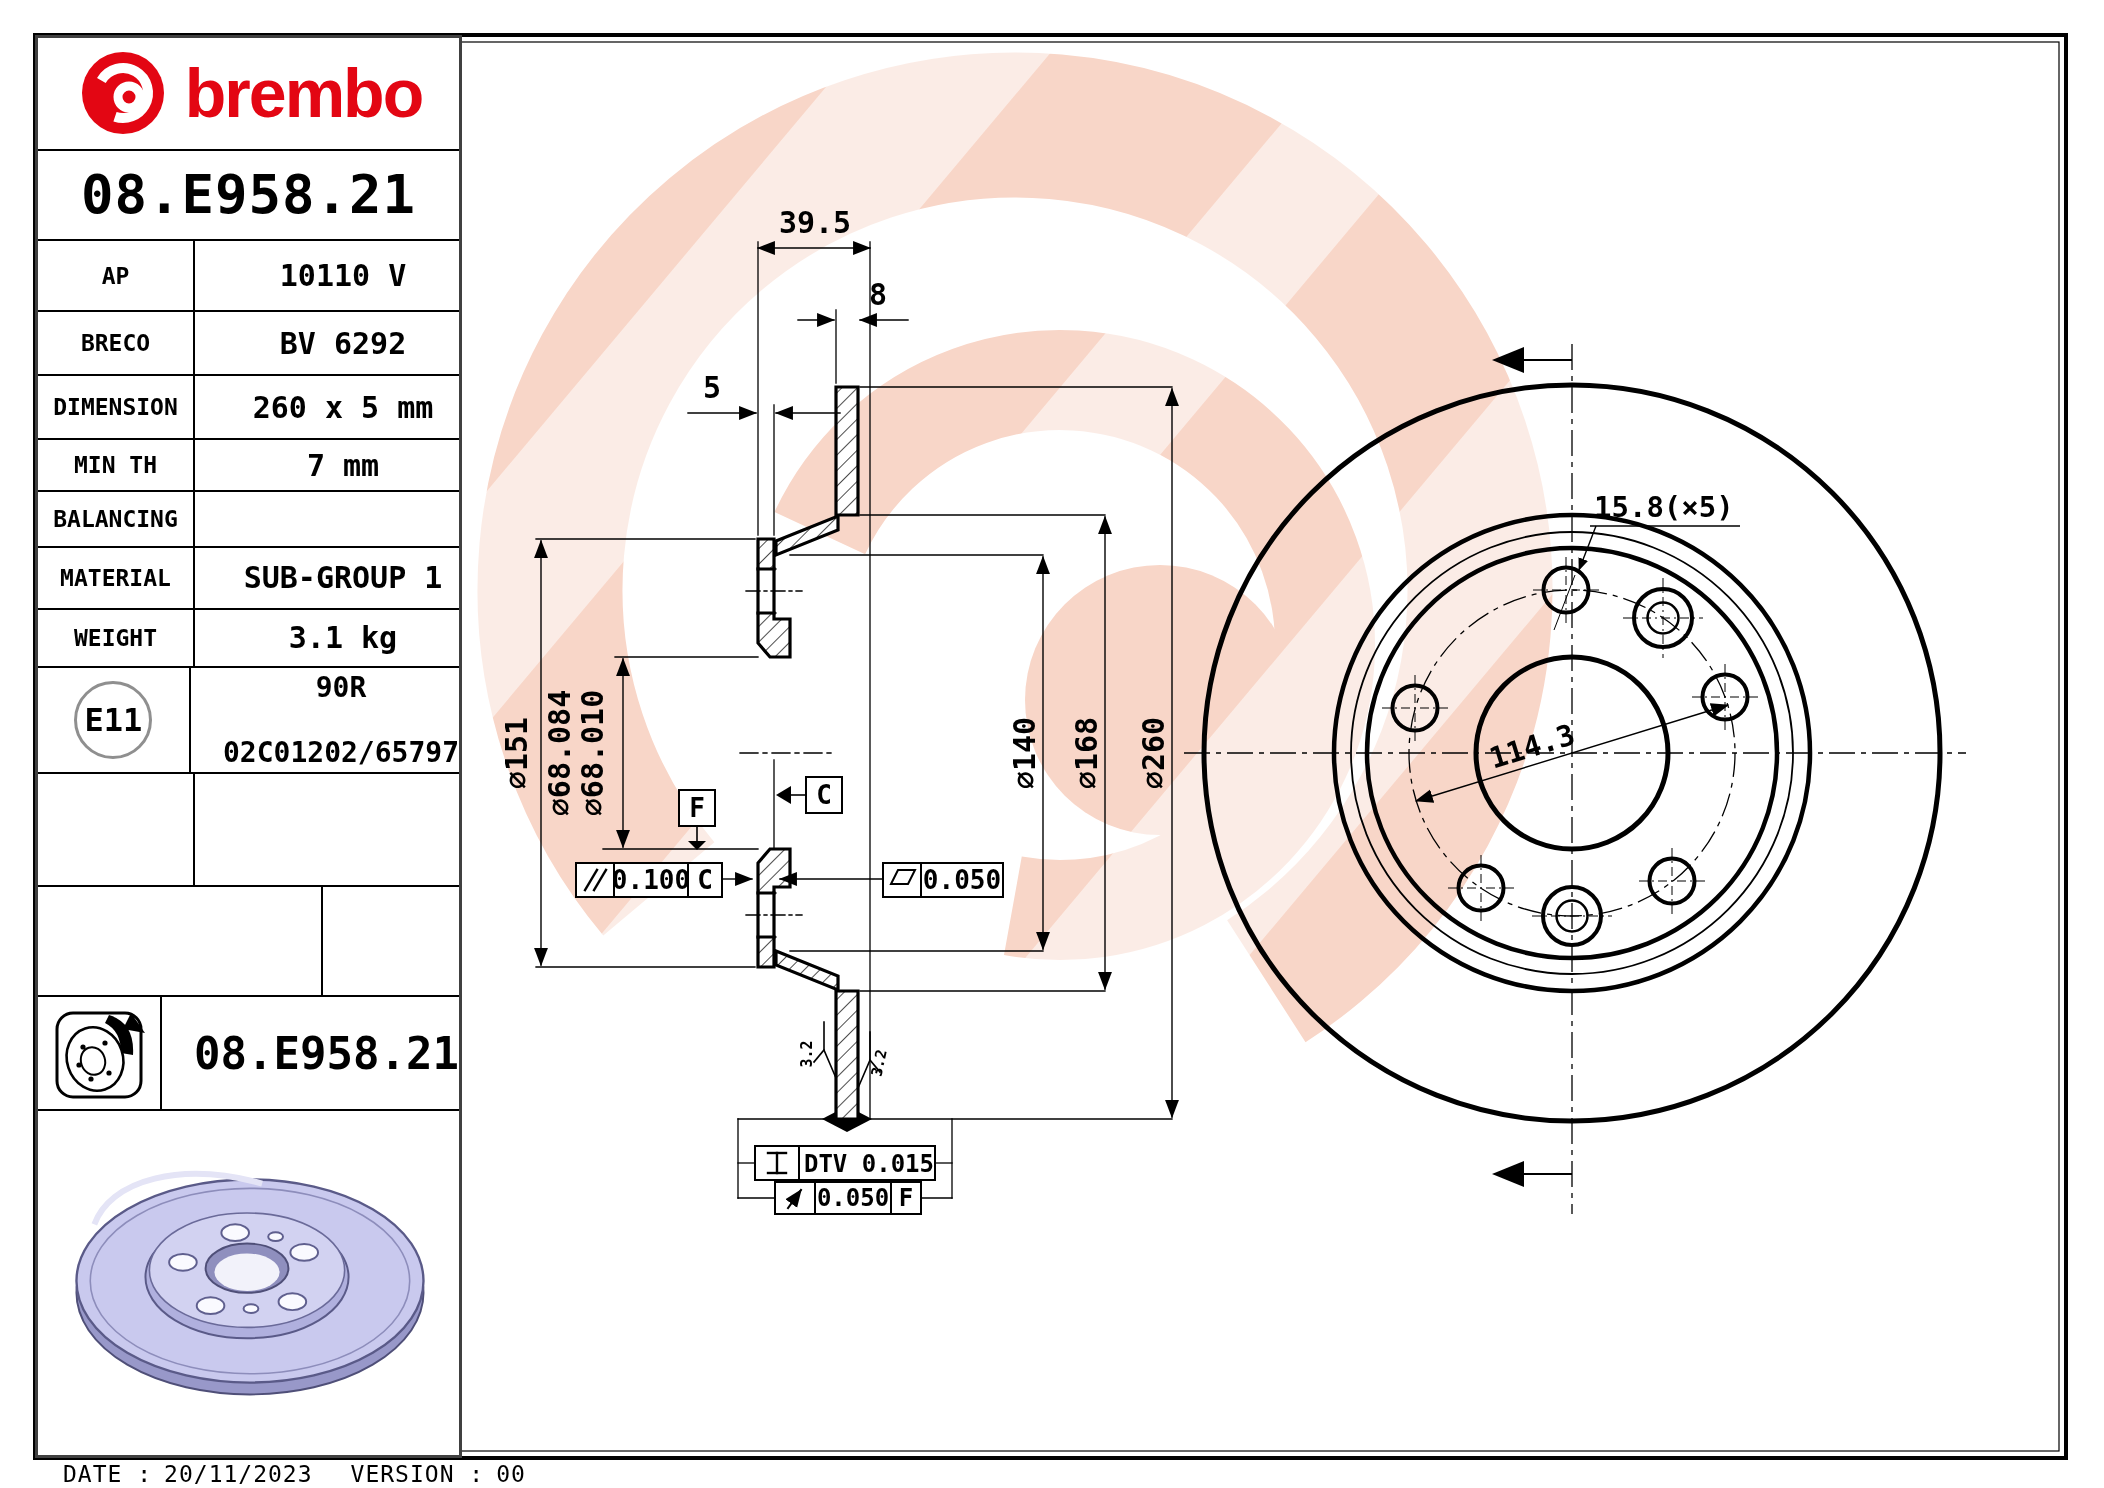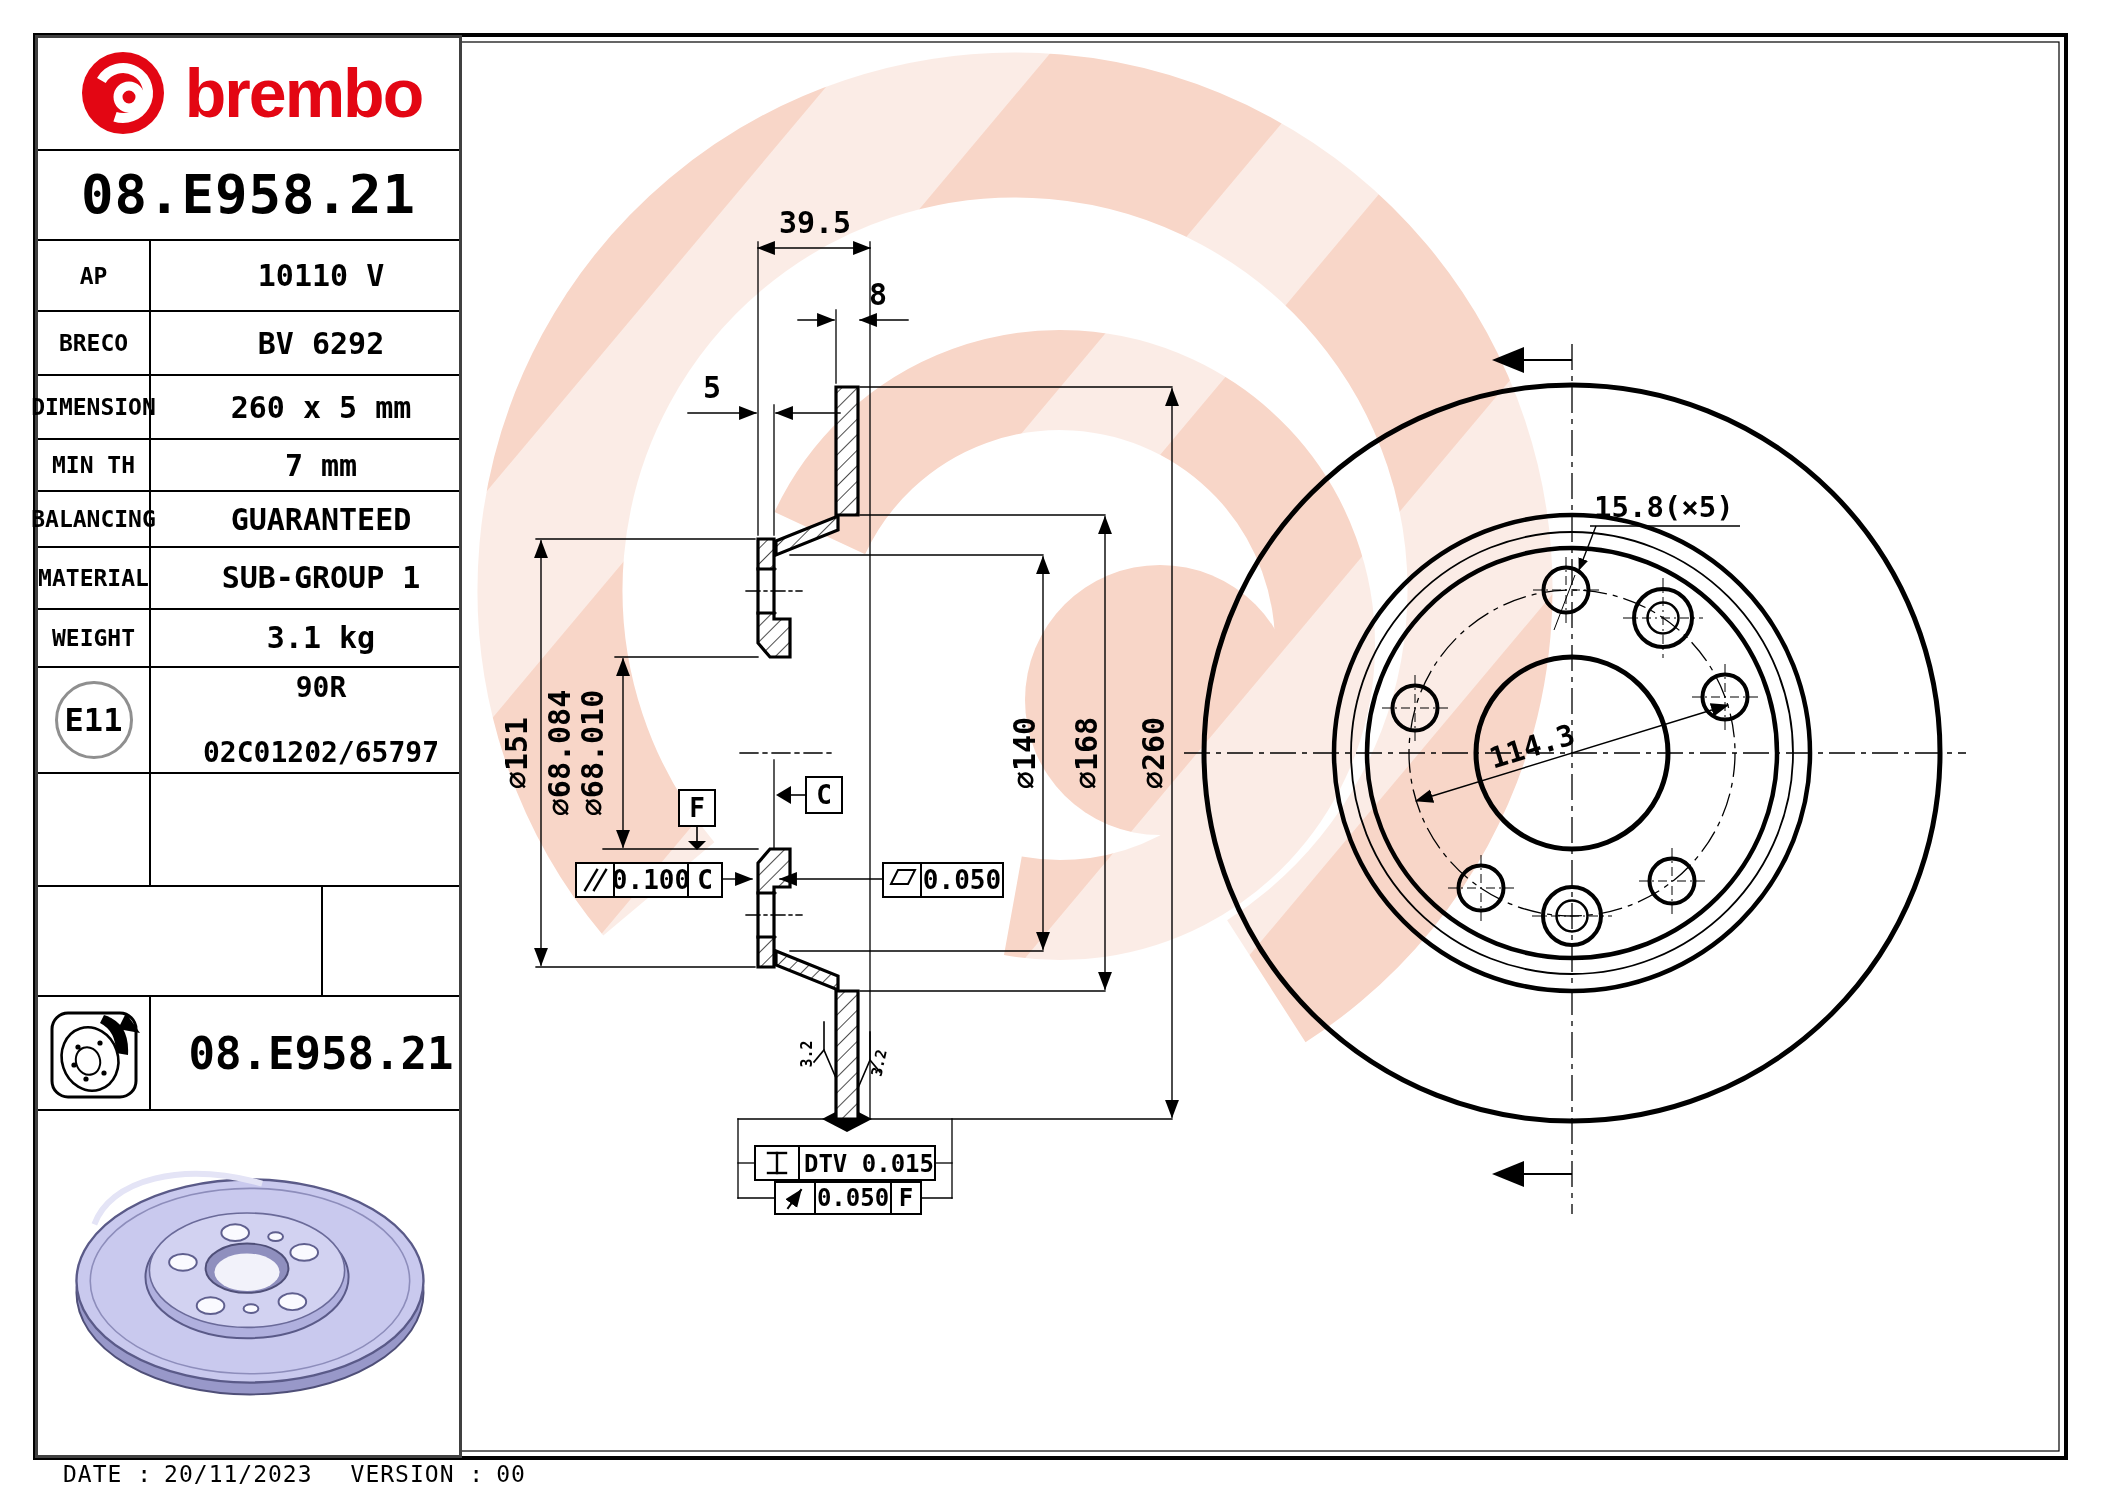--- a/index.html
+++ b/index.html
@@ -7,21 +7,21 @@
         font-family:"DejaVu Sans Mono","Liberation Mono",monospace;color:#000;}
   svg{position:absolute;left:0;top:0;}
   svg text{font-family:"DejaVu Sans Mono","Liberation Mono",monospace;font-weight:bold;fill:#000;}
 
   
   .tbl{position:absolute;left:35px;top:35px;width:427px;height:1423px;background:#fff;
        border:3px solid #404040;box-sizing:border-box;z-index:3;display:flex;flex-direction:column;}
   .trow{display:flex;border-bottom:2.5px solid #000;box-sizing:border-box;align-items:stretch;}
   .trow:last-child{border-bottom:none;}
   .tcell{display:flex;align-items:center;justify-content:center;box-sizing:border-box;}
-  .lab{width:113px;border-right:2.5px solid #000;font-size:23px;font-weight:bold;text-align:center;}
+  .lab{width:157px;border-right:2.5px solid #000;font-size:23px;font-weight:bold;text-align:center;}
   .val{flex:1;font-size:30px;font-weight:bold;text-align:center;margin-left:32px;}
   .logo-row{height:113px;display:flex;align-items:center;justify-content:center;gap:14px;}
   .wordmark{font-family:"Liberation Sans","DejaVu Sans",sans-serif;font-weight:bold;
             font-size:68px;color:#e30613;letter-spacing:-2px;line-height:1;}
   .part-row{height:90px;display:flex;align-items:center;justify-content:center;
             font-size:54px;font-weight:bold;letter-spacing:1px;}
   .h72{height:72px}.h64{height:64px}.h52{height:52px}.h56{height:56px}
   .h62{height:62px}.h58{height:58px}.h106{height:106px}.h114{height:114px}.h110{height:110px}
   .e11-circle{width:72px;height:72px;border:3.5px solid #8f8f8f;border-radius:50%;
               display:flex;align-items:center;justify-content:center;font-size:32px;font-weight:bold;}
@@ -329,21 +329,20 @@
     <div class="trow h64">
       <div class="tcell lab">DIMENSION</div>
       <div class="tcell val">260 x 5 mm</div>
     </div>
     <div class="trow h52">
       <div class="tcell lab">MIN TH</div>
       <div class="tcell val">7 mm</div>
     </div>
     <div class="trow h56">
       <div class="tcell lab">BALANCING</div>
-      <div class="tcell val">GUARANTEED</div>
     </div>
     <div class="trow h62">
       <div class="tcell lab">MATERIAL</div>
       <div class="tcell val">SUB-GROUP 1</div>
     </div>
     <div class="trow h58">
       <div class="tcell lab">WEIGHT</div>
       <div class="tcell val">3.1 kg</div>
     </div>
 

